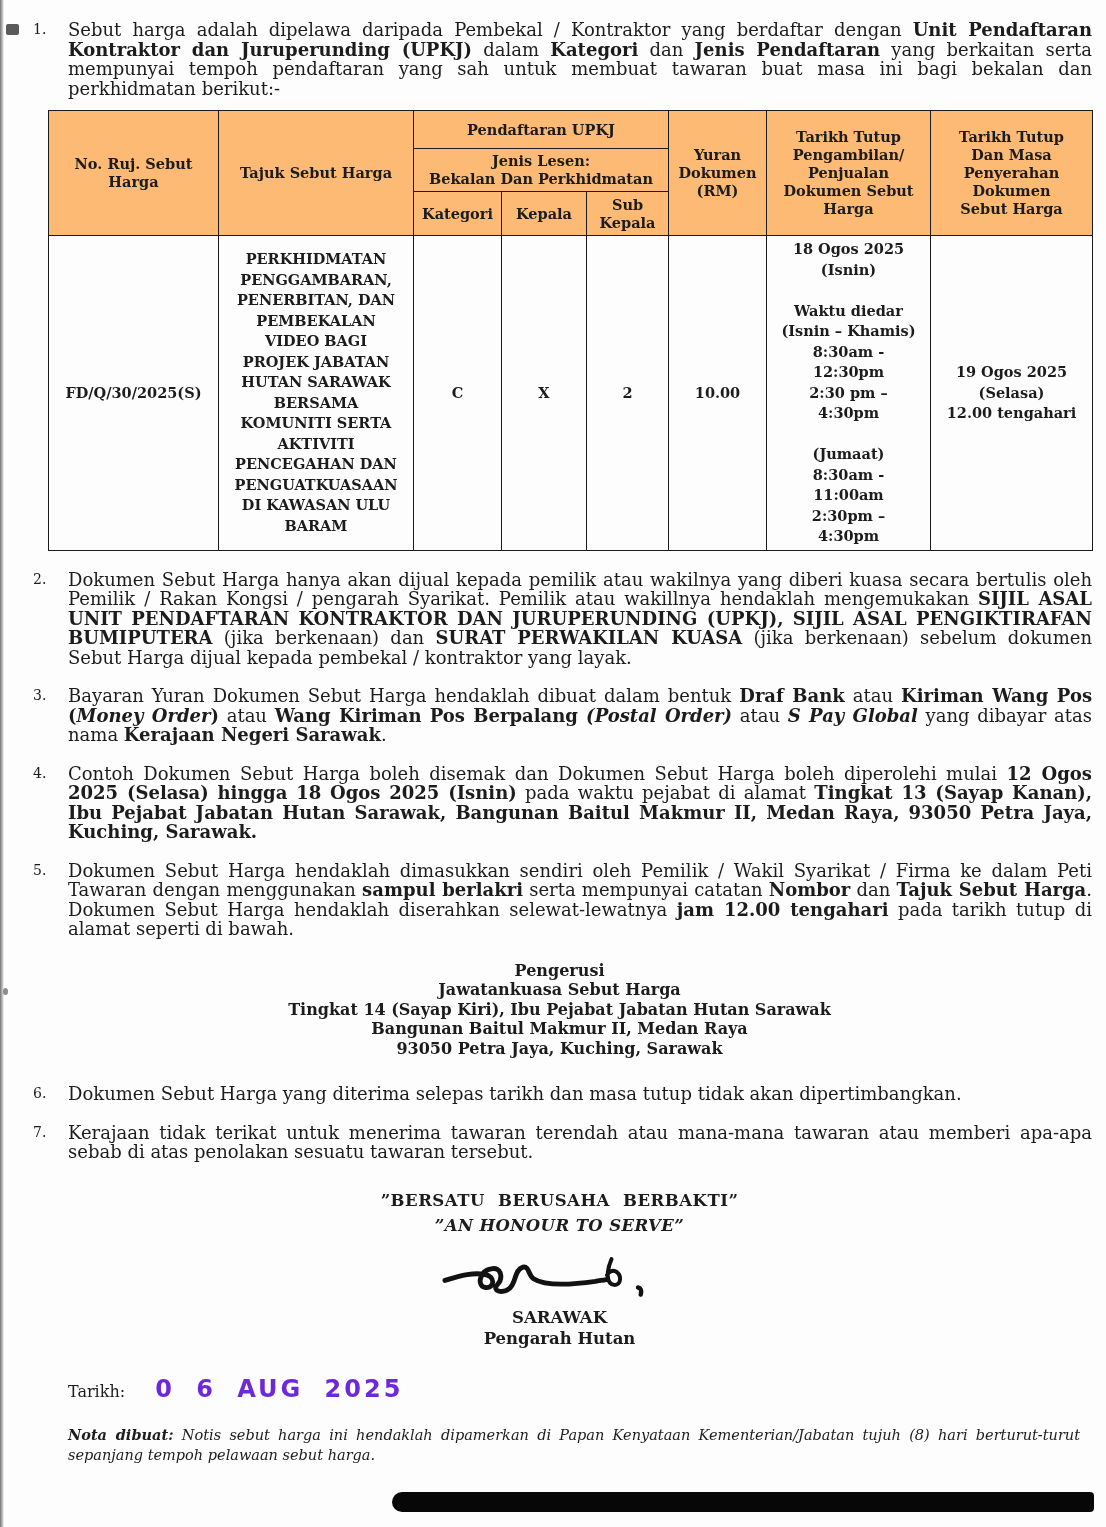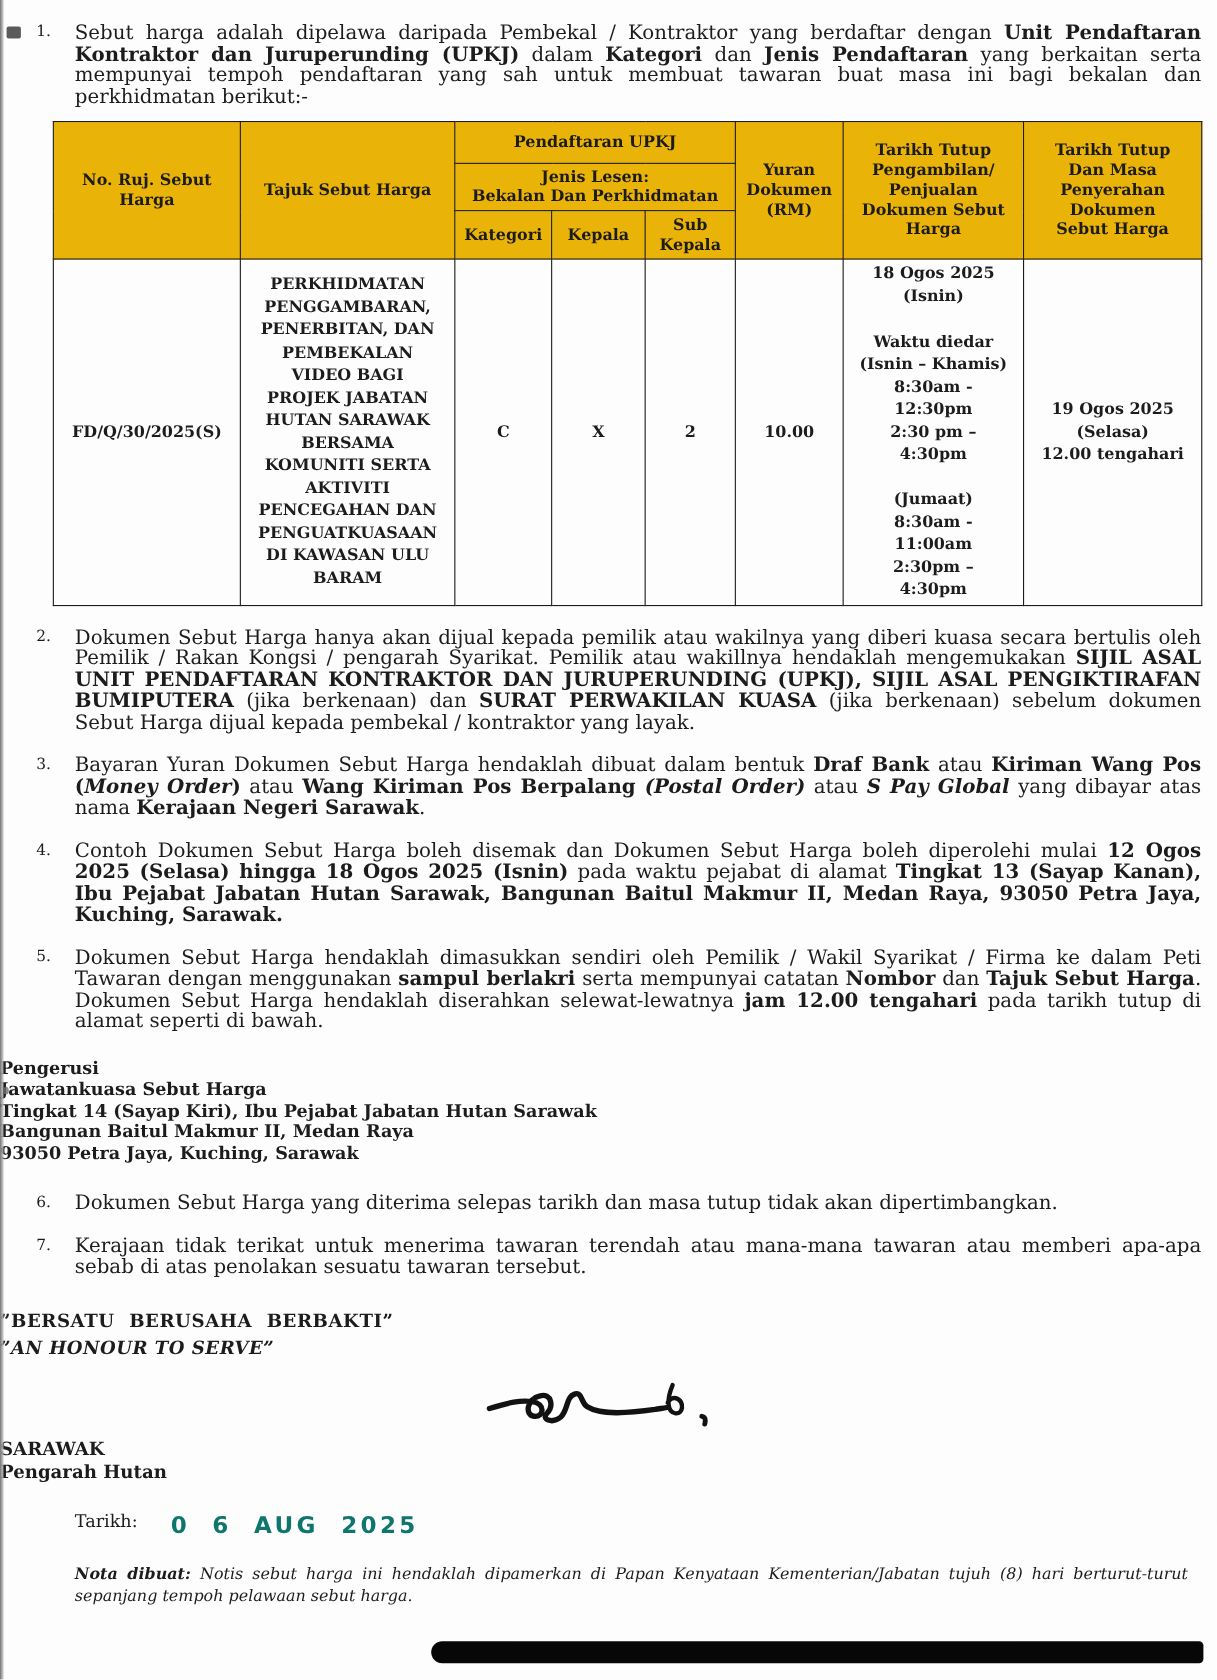--- a/index.html
+++ b/index.html
@@ -32,43 +32,43 @@
   .clause-body { flex:1; font-size:18px; line-height:19.5px; text-align:justify; }
   .mt-c1 { margin-top:20px; }
   .mt-c  { margin-top:19px; }
   .mt-c6 { margin-top:26px; }
   
   table.tender { border-collapse:collapse; table-layout:fixed;
     margin:12px 14px 0 48px; width:1044px; }
   table.tender th, table.tender td {
     border:1.6px solid #1b1b1b; font-weight:bold; text-align:center;
     vertical-align:middle; padding:3px 4px; }
-  table.tender thead th { background:#eab308; font-size:14.5px; line-height:18px; }
+  table.tender thead th { background:#fdba74; font-size:14.5px; line-height:18px; }
   .th-group-top { height:38px; }
   .th-group-mid { height:42px; }
   .th-sub { height:44px; }
   table.tender td { background:#fdfdfe; font-size:14.5px; line-height:20.5px; }
   td.cell-tall { height:272px; }
   .pre { white-space:pre-line; }
   .no-ruj { font-size:15px; }
   
-  .center-block { text-align:left; font-weight:bold; }
+  .center-block { text-align:center; font-weight:bold;margin-left:13px; }
   .address { margin-top:22px; font-size:16px; line-height:19.5px; }
   .motto { margin-top:28px; font-size:16.5px; line-height:22px; }
   .motto-my { word-spacing:7px; letter-spacing:.5px; }
   .motto-en { font-style:italic; margin-top:3px; letter-spacing:.4px; }
   .signature-svg { display:block; margin:8px auto 0; width:256px; height:62px; }
   .signatory { font-size:16.5px; line-height:21px; }
   .signatory-name { letter-spacing:.3px; }
   
-  .date-line { display:flex; align-items:flex-start; margin:24px 0 0 68px; }
+  .date-line { display:flex; align-items:flex-end; margin:24px 0 0 68px; }
   .date-label { font-size:16px; }
   .date-stamp { margin-left:30px; font-family:"DejaVu Sans","Liberation Sans",sans-serif;
-    font-weight:bold; font-size:21px; letter-spacing:3px; word-spacing:10px;
-    color:#0f766e; transform:translateY(2px); }
+    font-weight:bold; font-size:24px; letter-spacing:3px; word-spacing:10px;
+    color:#6d28d9; transform:translateY(2px); }
   
   .footnote { margin:24px 26px 0 68px; font-size:14.5px; line-height:20px;
     font-style:italic; text-align:justify; }
 </style>
 </head>
 <body>
 
 <div class="page">
 
   <div class="edge-left"></div>

